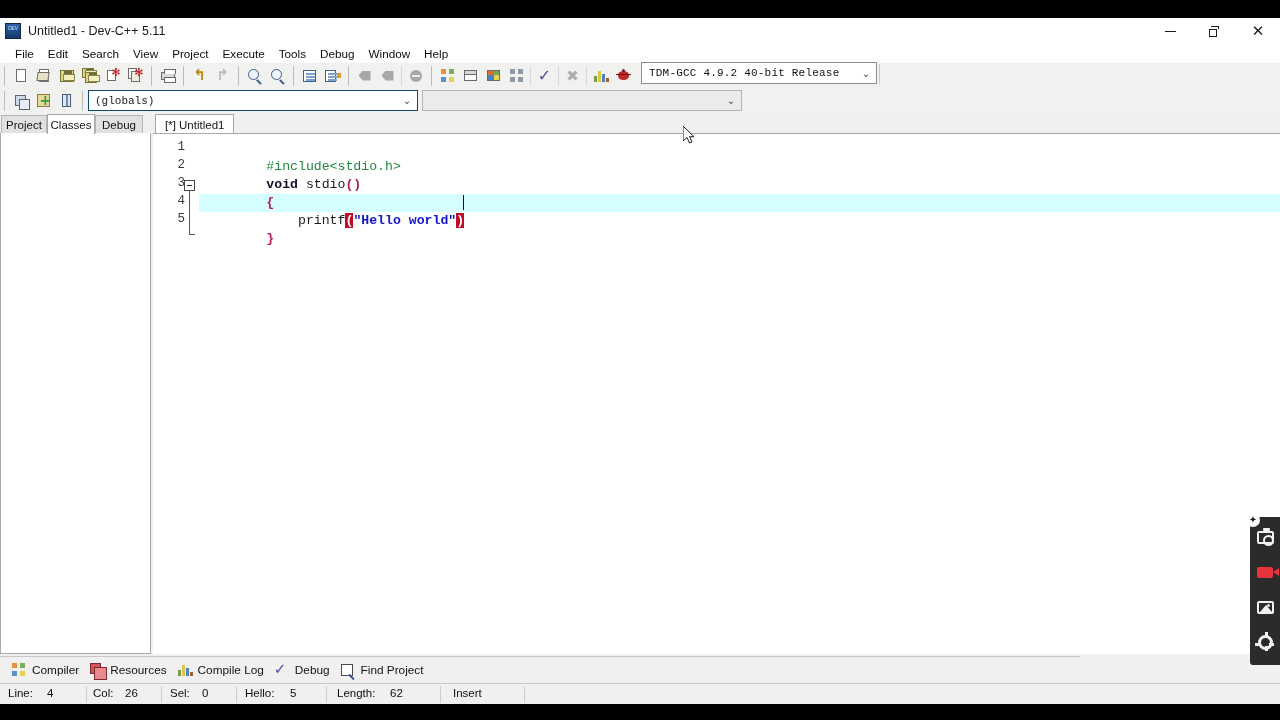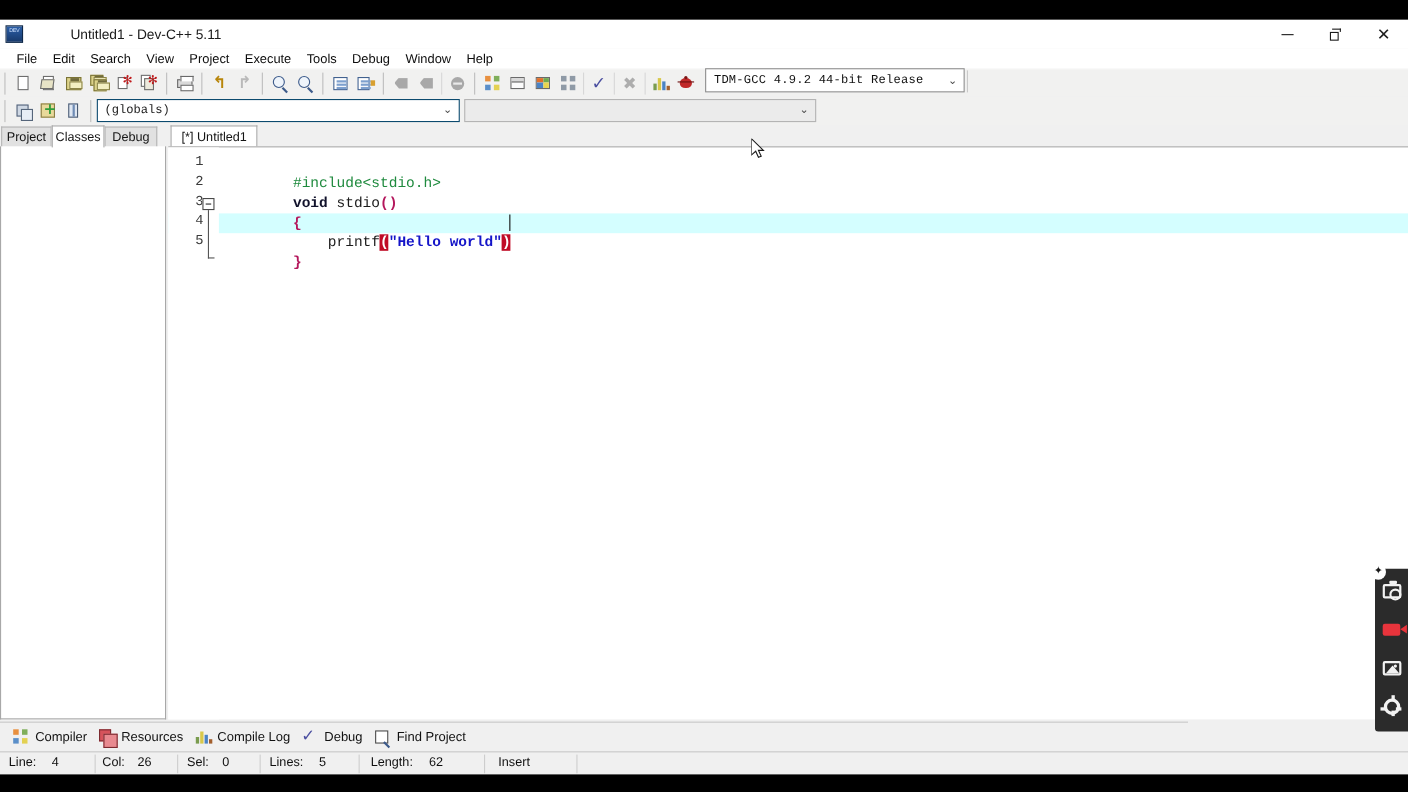--- a/index.html
+++ b/index.html
@@ -22,21 +22,21 @@
   .app-icon {
     width: 16px; height: 16px; margin-left: 5px; margin-right: 7px;
     background: linear-gradient(#2b5fa8, #17396b);
     border: 1px solid #0d2748; position: relative; flex: none;
   }
   .app-icon::after {
     content: "DEV"; position: absolute; left: 0; right: 0; top: 1px;
     font-size: 5px; color: #cfe2ff; text-align: center;
     font-family: "Liberation Sans", sans-serif; letter-spacing: -0.3px;
   }
-  .title-text { font-size: 12.5px; color: #1a1a1a; white-space: nowrap; margin-left: 36px; }
+  .title-text { font-size: 12.5px; color: #1a1a1a; white-space: nowrap; }
   .winbtns { margin-left: auto; display: flex; height: 26px; }
   .winbtn {
     width: 44px; height: 26px; display: flex; align-items: center; justify-content: center;
     color: #202020; font-size: 12px;
   }
   .glyph-min { width: 11px; height: 1px; background: #1b1b1b; }
   .glyph-restore { position: relative; width: 11px; height: 11px; }
   .glyph-restore i {
     position: absolute; border: 1px solid #1b1b1b; width: 8px; height: 8px; background: transparent;
   }
@@ -463,21 +463,21 @@
         </div>
       </div>
     <div class="tbtn">
         <div class="ic">
           <div class="bug"></div>
         </div>
       </div>
   </div>
 
   <div class="combo-compiler">
-    <span class="ctext">TDM-GCC 4.9.2 44-bit Release</span>
+    <span class="ctext">TDM-GCC 4.9.2 40-bit Release</span>
     <span class="combo-arrow">⌄</span>
   </div>
   <div class="tb1-endsep"></div>
 
   <div class="toolbar2">
     <div class="tb-sep"></div>
     <div class="tbtn">
         <div class="ic">
           <div class="sheet"></div>
         </div>
@@ -595,21 +595,21 @@
   <div class="statusbar">
     <span class="st-cell" style="left:8px;">Line:</span>
     <span class="st-cell" style="left:47px;">4</span>
     <div class="st-div" style="left:86px;"></div>
     <span class="st-cell" style="left:93px;">Col:</span>
     <span class="st-cell" style="left:125px;">26</span>
     <div class="st-div" style="left:161px;"></div>
     <span class="st-cell" style="left:170px;">Sel:</span>
     <span class="st-cell" style="left:202px;">0</span>
     <div class="st-div" style="left:236px;"></div>
-    <span class="st-cell" style="left:245px;">Lines:</span>
+    <span class="st-cell" style="left:245px;">Hello:</span>
     <span class="st-cell" style="left:290px;">5</span>
     <div class="st-div" style="left:326px;"></div>
     <span class="st-cell" style="left:337px;">Length:</span>
     <span class="st-cell" style="left:390px;">62</span>
     <div class="st-div" style="left:440px;"></div>
     <span class="st-cell" style="left:453px;">Insert</span>
     <div class="st-div" style="left:524px;"></div>
   </div>
 
   <div class="bottom-black"></div>

